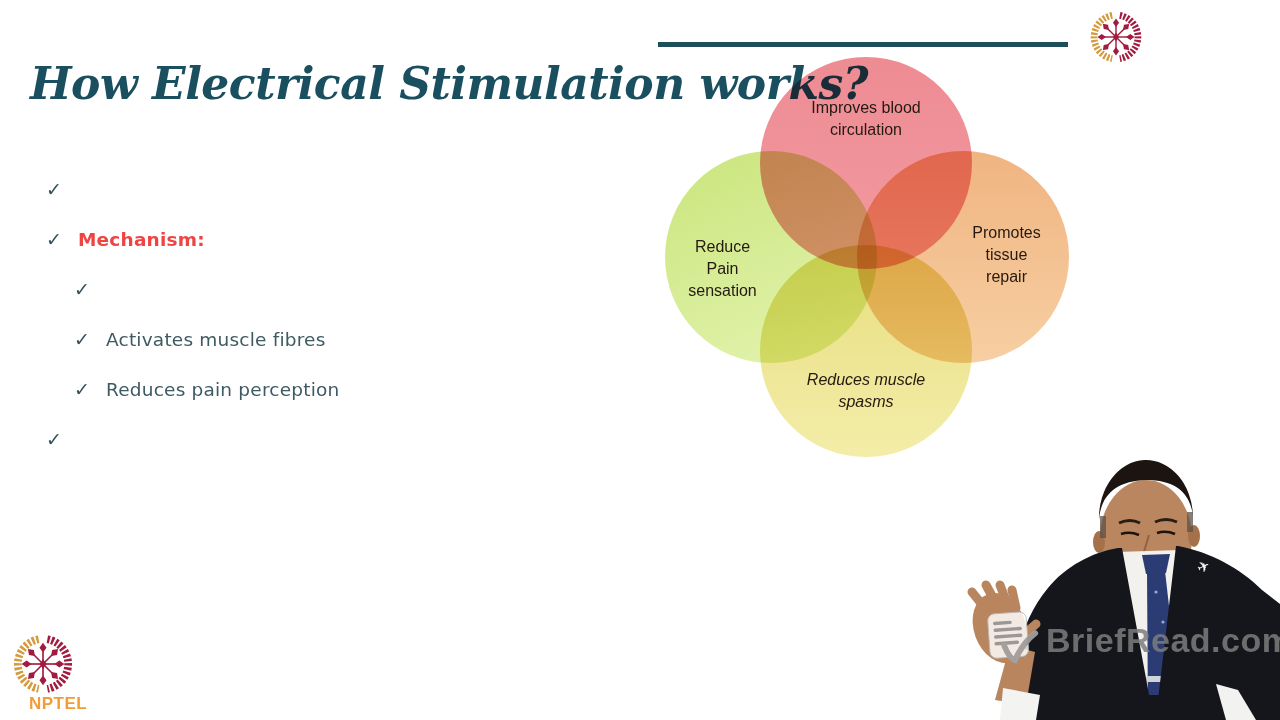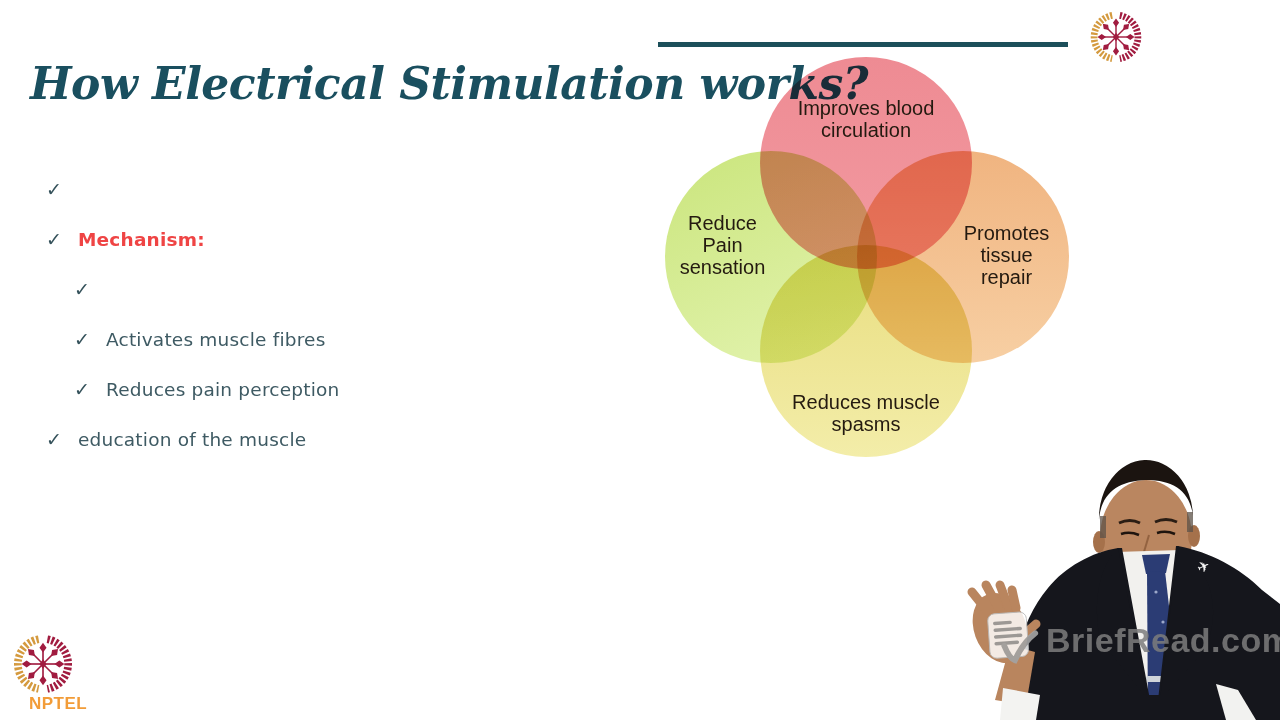--- a/index.html
+++ b/index.html
@@ -25,27 +25,27 @@
   }
   .brow.bold .bline{font-weight:700;color:#ef4444;}
   
   .vc{position:absolute;width:212px;height:212px;border-radius:50%;mix-blend-mode:multiply;}
   .vc-top{left:760px;top:57px;background:linear-gradient(180deg,#ee8b93,#f29aa1);}
   .vc-left{left:665px;top:151px;background:linear-gradient(155deg,#cae57c,#e4f4b2);}
   .vc-right{left:857px;top:151px;background:linear-gradient(180deg,#f0b480,#f7cfa3);}
   .vc-bottom{left:760px;top:245px;background:linear-gradient(180deg,#e8dd7e,#f3eda9);}
   .vl{
     position:absolute;z-index:5;text-align:center;white-space:pre-line;
-    font-size:20px;line-height:22px;color:#241a10;font-weight:500;
+    font-size:16px;line-height:22px;color:#241a10;font-weight:500;
     font-family:"Liberation Sans",sans-serif;
   }
   .vl-top{left:770px;top:97px;width:192px;}
-  .vl-left{left:660px;top:212px;width:125px;}
+  .vl-left{left:660px;top:236px;width:125px;}
   .vl-right{left:944px;top:222px;width:125px;}
-  .vl-bottom{left:772px;top:391px;width:188px;}
+  .vl-bottom{left:772px;top:369px;width:188px;font-style:italic;}
   
   .nptel-logo-top{position:absolute;left:1089px;top:10px;width:54px;height:54px;}
   .nptel-logo-bottom{position:absolute;left:12px;top:633px;width:62px;height:62px;}
   .nptel-caption{
     position:absolute;left:29px;top:694px;font-size:17px;font-weight:700;
     color:#f29c38;letter-spacing:.5px;
   }
   
   .presenter{position:absolute;left:940px;top:440px;width:340px;height:280px;z-index:8;}
   .wm-icon{position:absolute;left:983px;top:609px;width:58px;height:60px;z-index:9;opacity:.92;}
@@ -86,21 +86,20 @@
     </div>
     <div class="brow lvl2">
       <span class="chk">✓</span>
       <div class="btxt">
         <div class="bline">Reduces pain perception</div>
       </div>
     </div>
     <div class="brow lvl1">
       <span class="chk">✓</span>
       <div class="btxt">
-        <div class="bline">education of the muscle</div>
       </div>
     </div>
   </div>
 
   <div>
     <div class="vc vc-left"></div>
     <div class="vc vc-right"></div>
     <div class="vc vc-top"></div>
     <div class="vc vc-bottom"></div>
     <div class="vl vl-top">Improves blood

